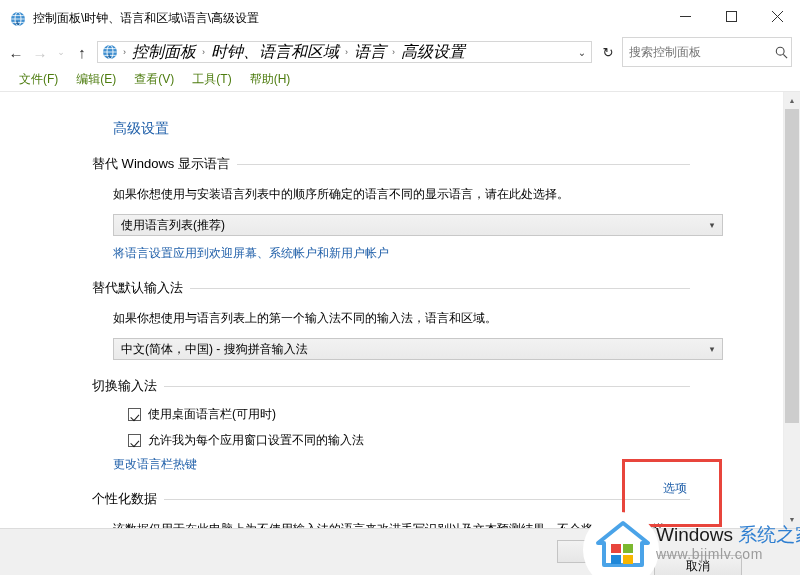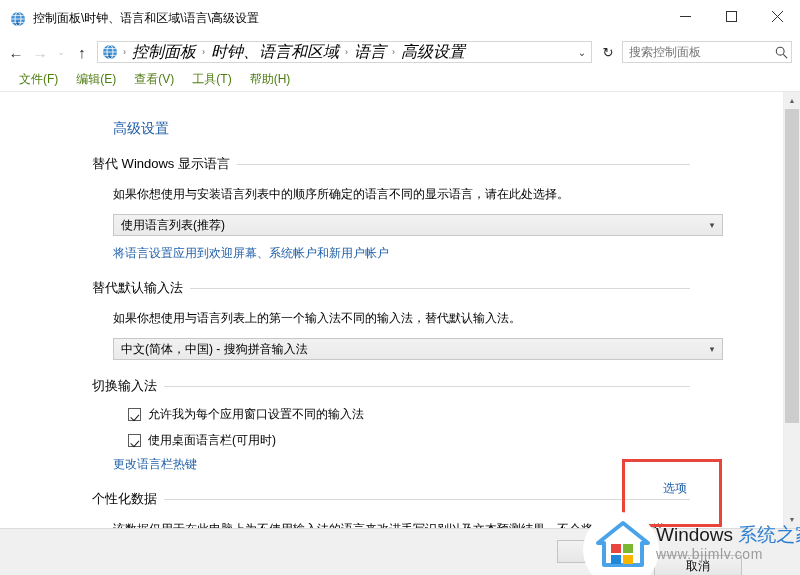--- a/index.html
+++ b/index.html
@@ -95,21 +95,21 @@
     color: #555;
     padding: 0 3px;
   }
   .addr-drop, .addr-refresh {
     width: 18px; height: 20px;
     display: flex; align-items: center; justify-content: center;
     color: #444; font-size: 10px;
     flex: 0 0 auto;
   }
   .searchbox {
-    width: 170px; height: 22px;
+    width: 170px; height: 30px;
     border: 1px solid #d6d6d6;
     background: #fff;
     display: flex; align-items: center;
     flex: 0 0 auto;
   }
   .searchbox input {
     border: 0; outline: 0;
     flex: 1 1 auto;
     font-size: 12px;
     color: #808080;
@@ -448,39 +448,39 @@
         <span class="carrow">▾</span>
       </div>
       <div class="link">将语言设置应用到欢迎屏幕、系统帐户和新用户帐户</div>
     </div>
 
     <div class="section">
       <div class="group-head">
         <span class="glabel">替代默认输入法</span>
         <span class="gline"></span>
       </div>
-      <div class="desc">如果你想使用与语言列表上的第一个输入法不同的输入法，替代默认输入法。</div>
+      <div class="desc">如果你想使用与语言列表上的第一个输入法不同的输入法，语言和区域。</div>
       <div class="combo">
         <span class="cval">中文(简体，中国) - 搜狗拼音输入法</span>
         <span class="carrow">▾</span>
       </div>
     </div>
 
     <div class="section">
       <div class="group-head">
         <span class="glabel">切换输入法</span>
         <span class="gline"></span>
       </div>
       <div class="checkrow">
         <span class="cbox checked"></span>
-        <span class="clabel">允许我为每个应用窗口设置不同的输入法</span>
+        <span class="clabel">使用桌面语言栏(可用时)</span>
       </div>
       <div class="checkrow">
         <span class="cbox checked"></span>
-        <span class="clabel">使用桌面语言栏(可用时)</span>
+        <span class="clabel">允许我为每个应用窗口设置不同的输入法</span>
       </div>
       <div class="link">更改语言栏热键</div>
     </div>
 
     <div class="section">
       <div class="group-head">
         <span class="glabel">个性化数据</span>
         <span class="gline"></span>
       </div>
       <div class="desc">

